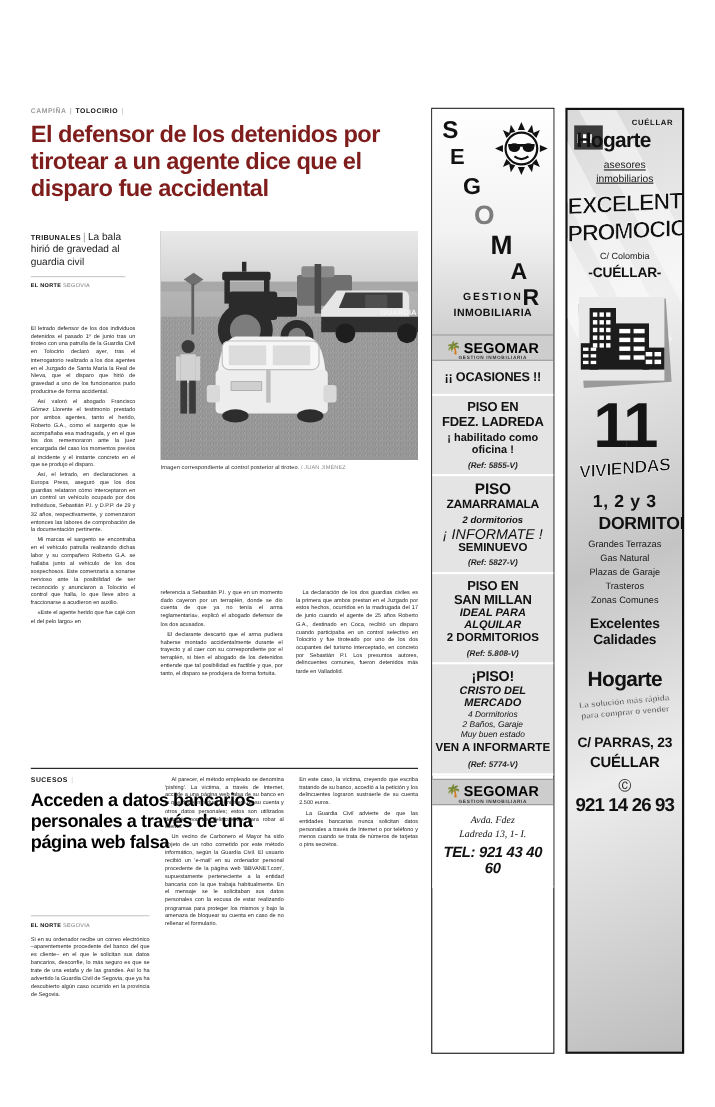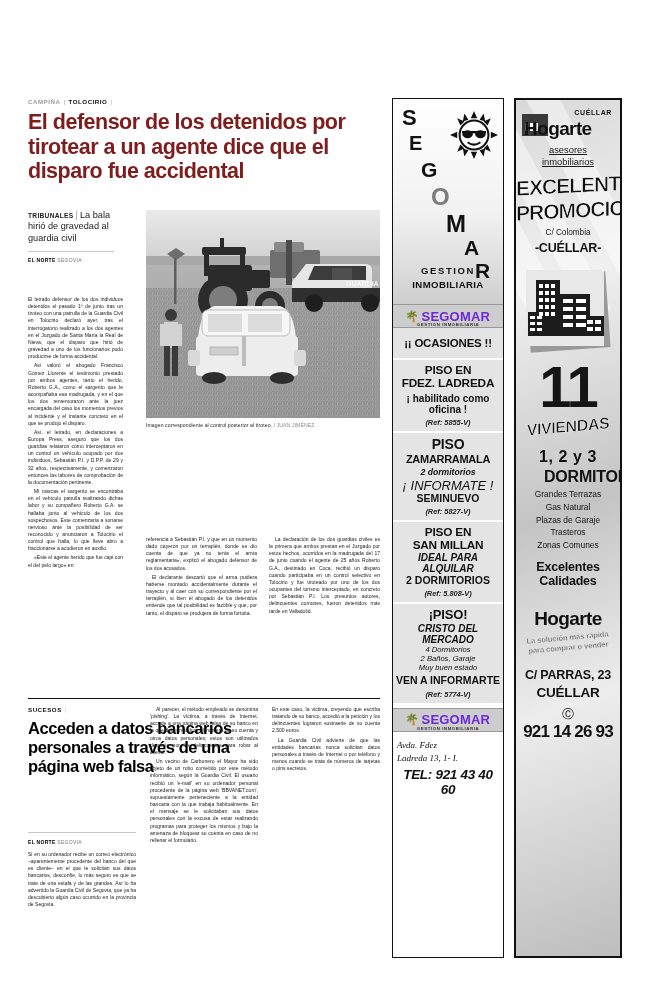--- a/index.html
+++ b/index.html
@@ -109,36 +109,36 @@
     border:1px solid #111;background:#fff;box-sizing:border-box;}
   .seg-top{position:relative;height:205px;background:linear-gradient(180deg,#ffffff 0%,#f2f2f2 55%,#cfcfcf 100%);}
   .seg-letter{position:absolute;font-weight:bold;color:#111;line-height:1;}
   .sun{position:absolute;right:5px;top:12px;width:48px;height:48px;}
   .seg-gestion{position:absolute;left:0;right:0;bottom:28px;text-align:center;font-size:9.5px;font-weight:bold;letter-spacing:1.6px;}
   .seg-inmo{position:absolute;left:0;right:0;bottom:14px;text-align:center;font-size:9.6px;font-weight:bold;letter-spacing:.4px;}
 
   .seg-logo{height:22px;background:#cdcdcd;display:flex;align-items:center;justify-content:center;
     border-top:1px solid #999;border-bottom:1px solid #999;position:relative;}
   .seg-logo .palm{font-size:11px;margin-right:2px;}
-  .seg-logo .lname{font-size:13px;font-weight:bold;letter-spacing:.2px;color:#6d28d9;}
+  .seg-logo .lname{font-size:13px;font-weight:bold;letter-spacing:.2px;color:#000000;}
   .seg-logo .ltag{position:absolute;bottom:0px;left:0;right:0;text-align:center;font-size:4.3px;font-weight:bold;letter-spacing:.6px;color:#333;}
 
   .adband{background:#e4e4e4;text-align:center;padding:4px 2px;border-bottom:2px solid #fff;}
   .adband.white{background:#fff;}
   .ocas{font-size:11.5px;font-weight:bold;letter-spacing:-.2px;padding:5px 0;}
   .ad-t1{font-size:11.8px;font-weight:bold;line-height:1.1;letter-spacing:-.2px;}
   .ad-t2{font-size:11px;font-weight:bold;line-height:1.1;letter-spacing:-.3px;}
   .ad-red{font-size:10px;font-weight:bold;line-height:1.12;margin-top:3px;color:#111;}
   .ad-ref{font-size:7.4px;font-style:italic;font-weight:bold;margin-top:3px;color:#222;}
   .ad-it{font-size:8.6px;font-style:italic;font-weight:bold;margin-top:2px;}
   .ad-it2{font-size:13px;font-style:italic;margin-top:1px;}
   .ad-bigit{font-size:10px;font-style:italic;font-weight:bold;line-height:1.12;}
   .ad-sm{font-size:7.6px;font-style:italic;line-height:1.2;}
   .ad-bold{font-size:10.5px;font-weight:bold;line-height:1.1;}
-  .seg-addr{font-size:9px;font-style:italic;line-height:1.25;text-align:left;padding:4px 2px 2px;font-family:"Liberation Serif",serif;}
+  .seg-addr{font-size:9px;font-style:italic;line-height:1.25;text-align:center;padding:4px 2px 2px;font-family:"Liberation Serif",serif;}
   .seg-tel{font-size:13.5px;font-weight:bold;font-style:italic;text-align:center;letter-spacing:-.3px;padding:1px 0 4px;}
 
   
   .adcol2{position:absolute;left:514px;top:98px;width:108px;height:860px;
     border:2px solid #111;box-sizing:border-box;overflow:hidden;
     background:linear-gradient(160deg,#d9d9d9 0%,#f0f0f0 22%,#c4c4c4 48%,#ededed 70%,#bdbdbd 100%);}
   .hg-stripe{position:absolute;background:rgba(255,255,255,.45);transform:rotate(-28deg);}
   .hg-cuellar{position:absolute;right:8px;top:9px;font-size:7px;font-weight:bold;letter-spacing:.6px;color:#111;}
   .hg-logobox{position:absolute;left:6px;top:14px;width:26px;height:22px;background:#3a3a3a;}
   .hg-bars{position:absolute;left:3px;top:3px;}

